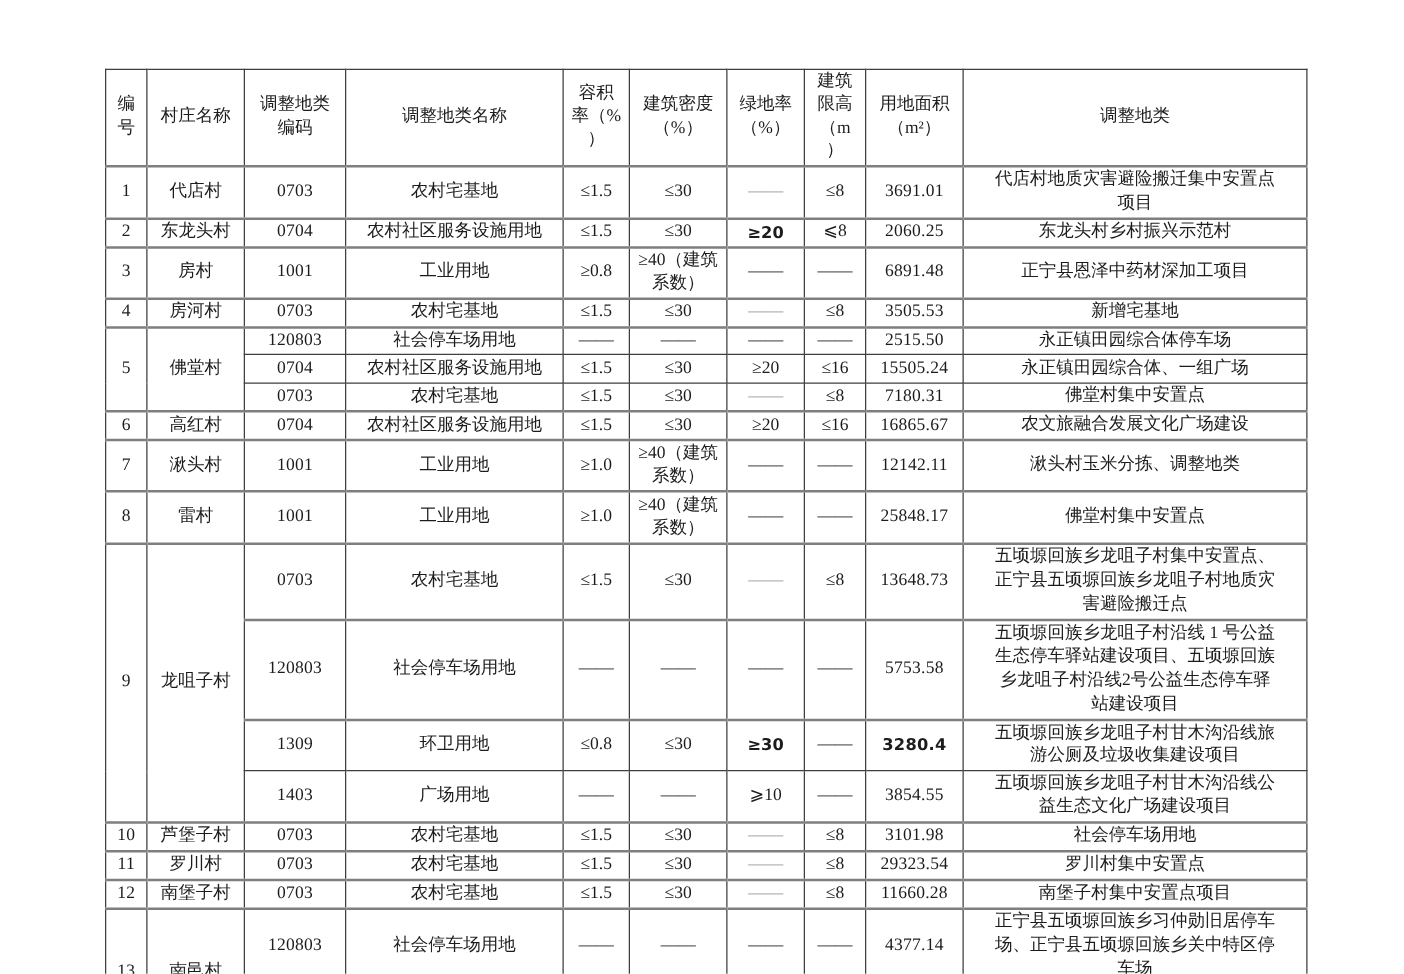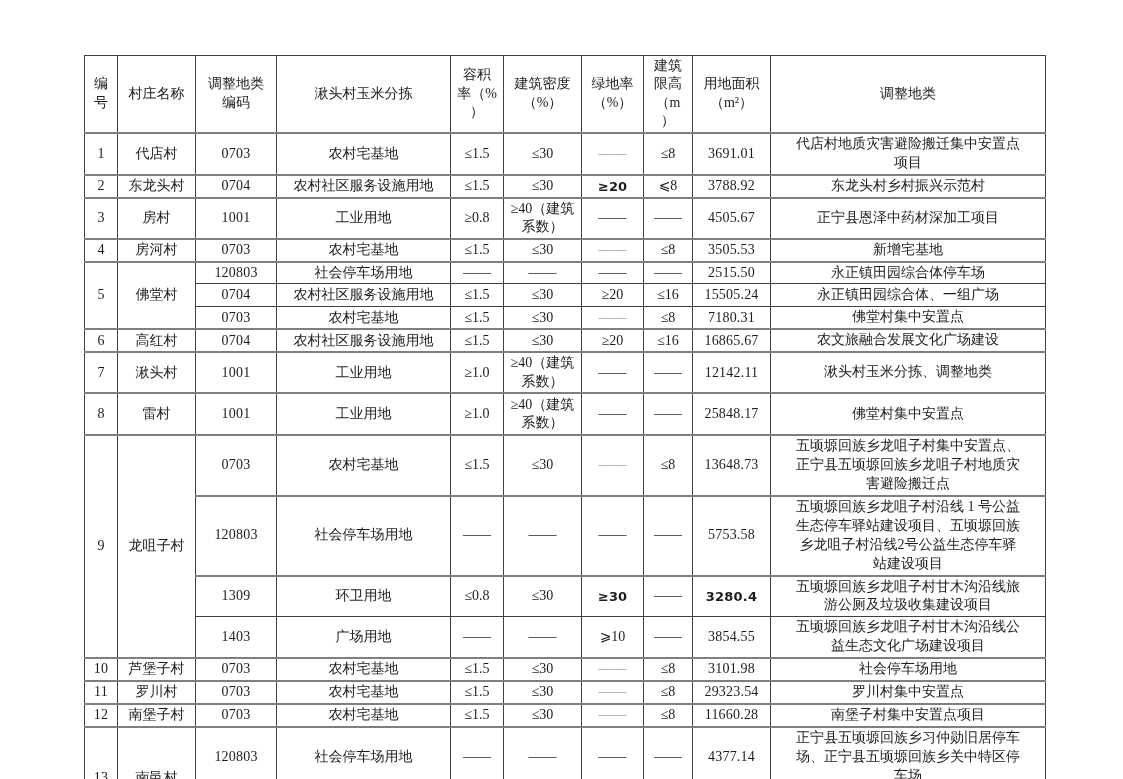--- a/index.html
+++ b/index.html
@@ -48,21 +48,21 @@
         <col style="width:78px">
     <col style="width:275px">
   </colgroup>
   <thead>
     <tr style="height:73px">
       <th>编
 号</th>
       <th>村庄名称</th>
       <th>调整地类
 编码</th>
-      <th>湫头村玉米分拣</th>
+      <th>调整地类名称</th>
       <th>容积
 率（%
 ）</th>
       <th>建筑密度
 （%）</th>
       <th>绿地率
 （%）</th>
       <th>建筑
 限高
 （m
@@ -87,33 +87,33 @@
     </tr>
     <tr class="g" style="height:22px">
       <td class="num">2</td>
       <td>东龙头村</td>
       <td class="num">0704</td>
       <td>农村社区服务设施用地</td>
       <td>≤1.5</td>
       <td>≤30</td>
       <td class="alt">≥20</td>
       <td>⩽8</td>
-      <td class="num">3788.92</td>
+      <td class="num">2060.25</td>
       <td class="proj">东龙头村乡村振兴示范村</td>
     </tr>
     <tr class="g" style="height:35px">
       <td class="num">3</td>
       <td>房村</td>
       <td class="num">1001</td>
       <td>工业用地</td>
       <td>≥0.8</td>
       <td>≥40（建筑系数）</td>
       <td>——</td>
       <td>——</td>
-      <td class="num">4505.67</td>
+      <td class="num">6891.48</td>
       <td class="proj">正宁县恩泽中药材深加工项目</td>
     </tr>
     <tr class="g" style="height:21px">
       <td class="num">4</td>
       <td>房河村</td>
       <td class="num">0703</td>
       <td>农村宅基地</td>
       <td>≤1.5</td>
       <td>≤30</td>
       <td class="lt">——</td>

